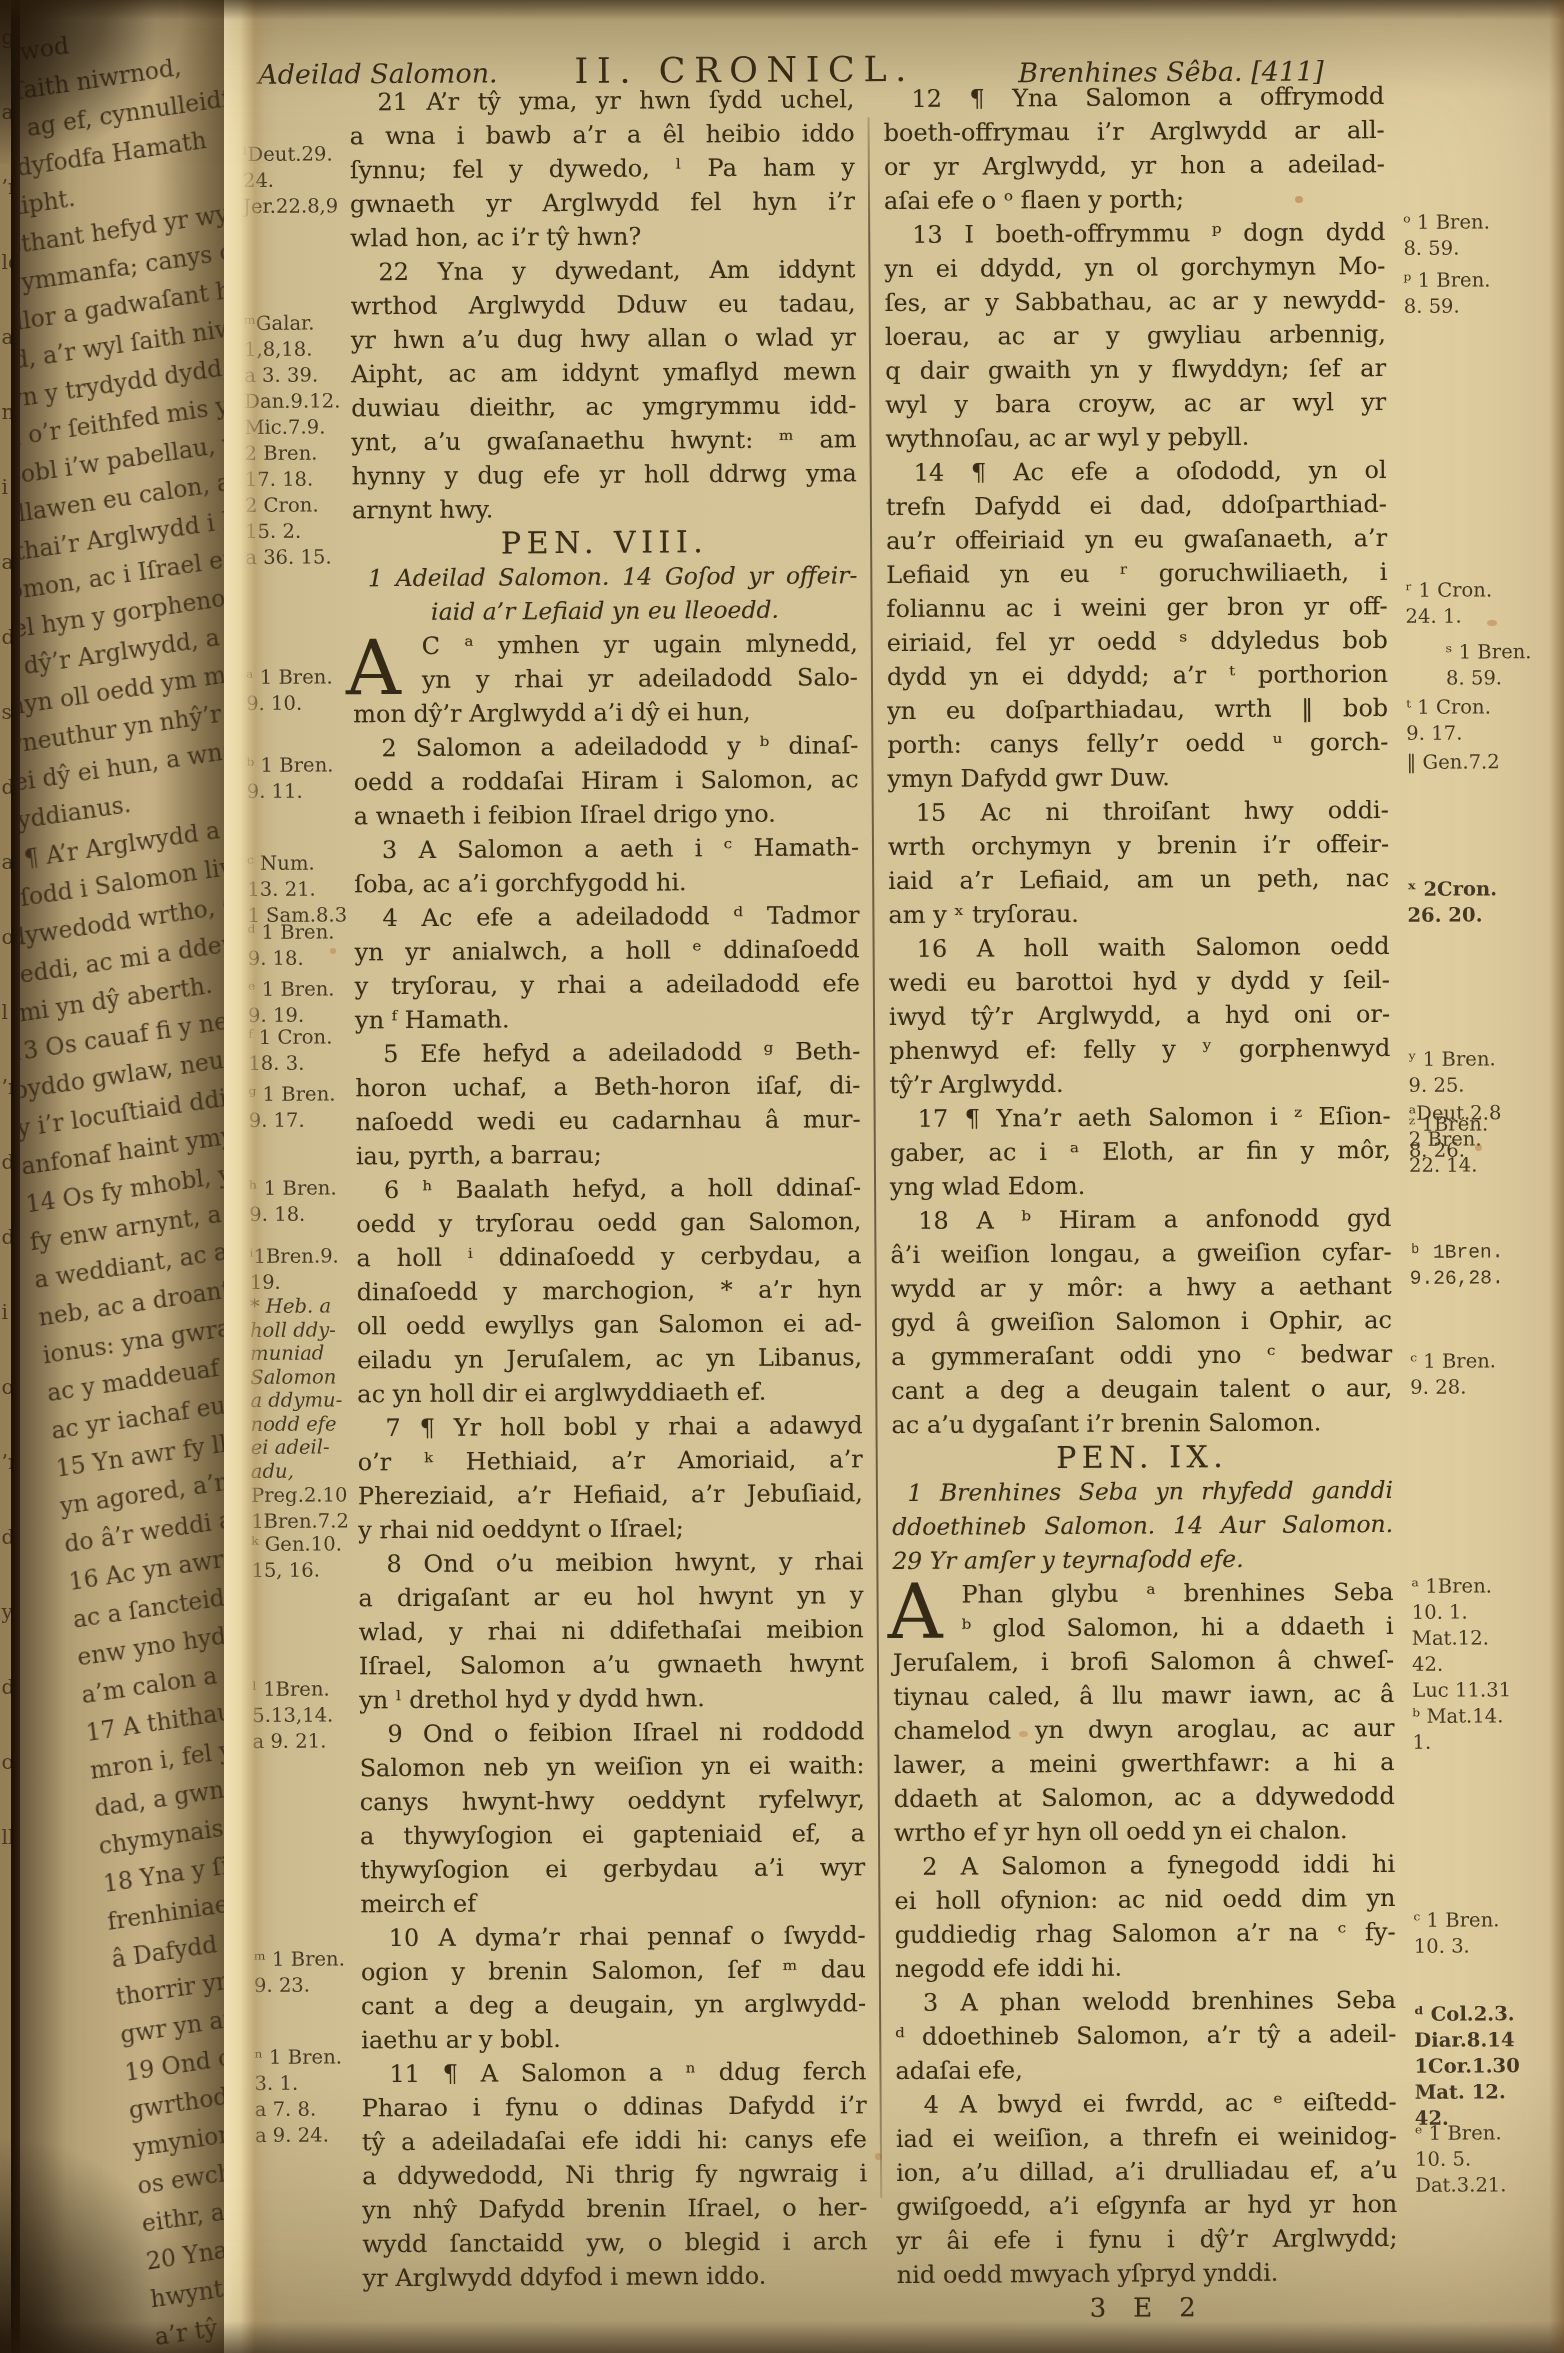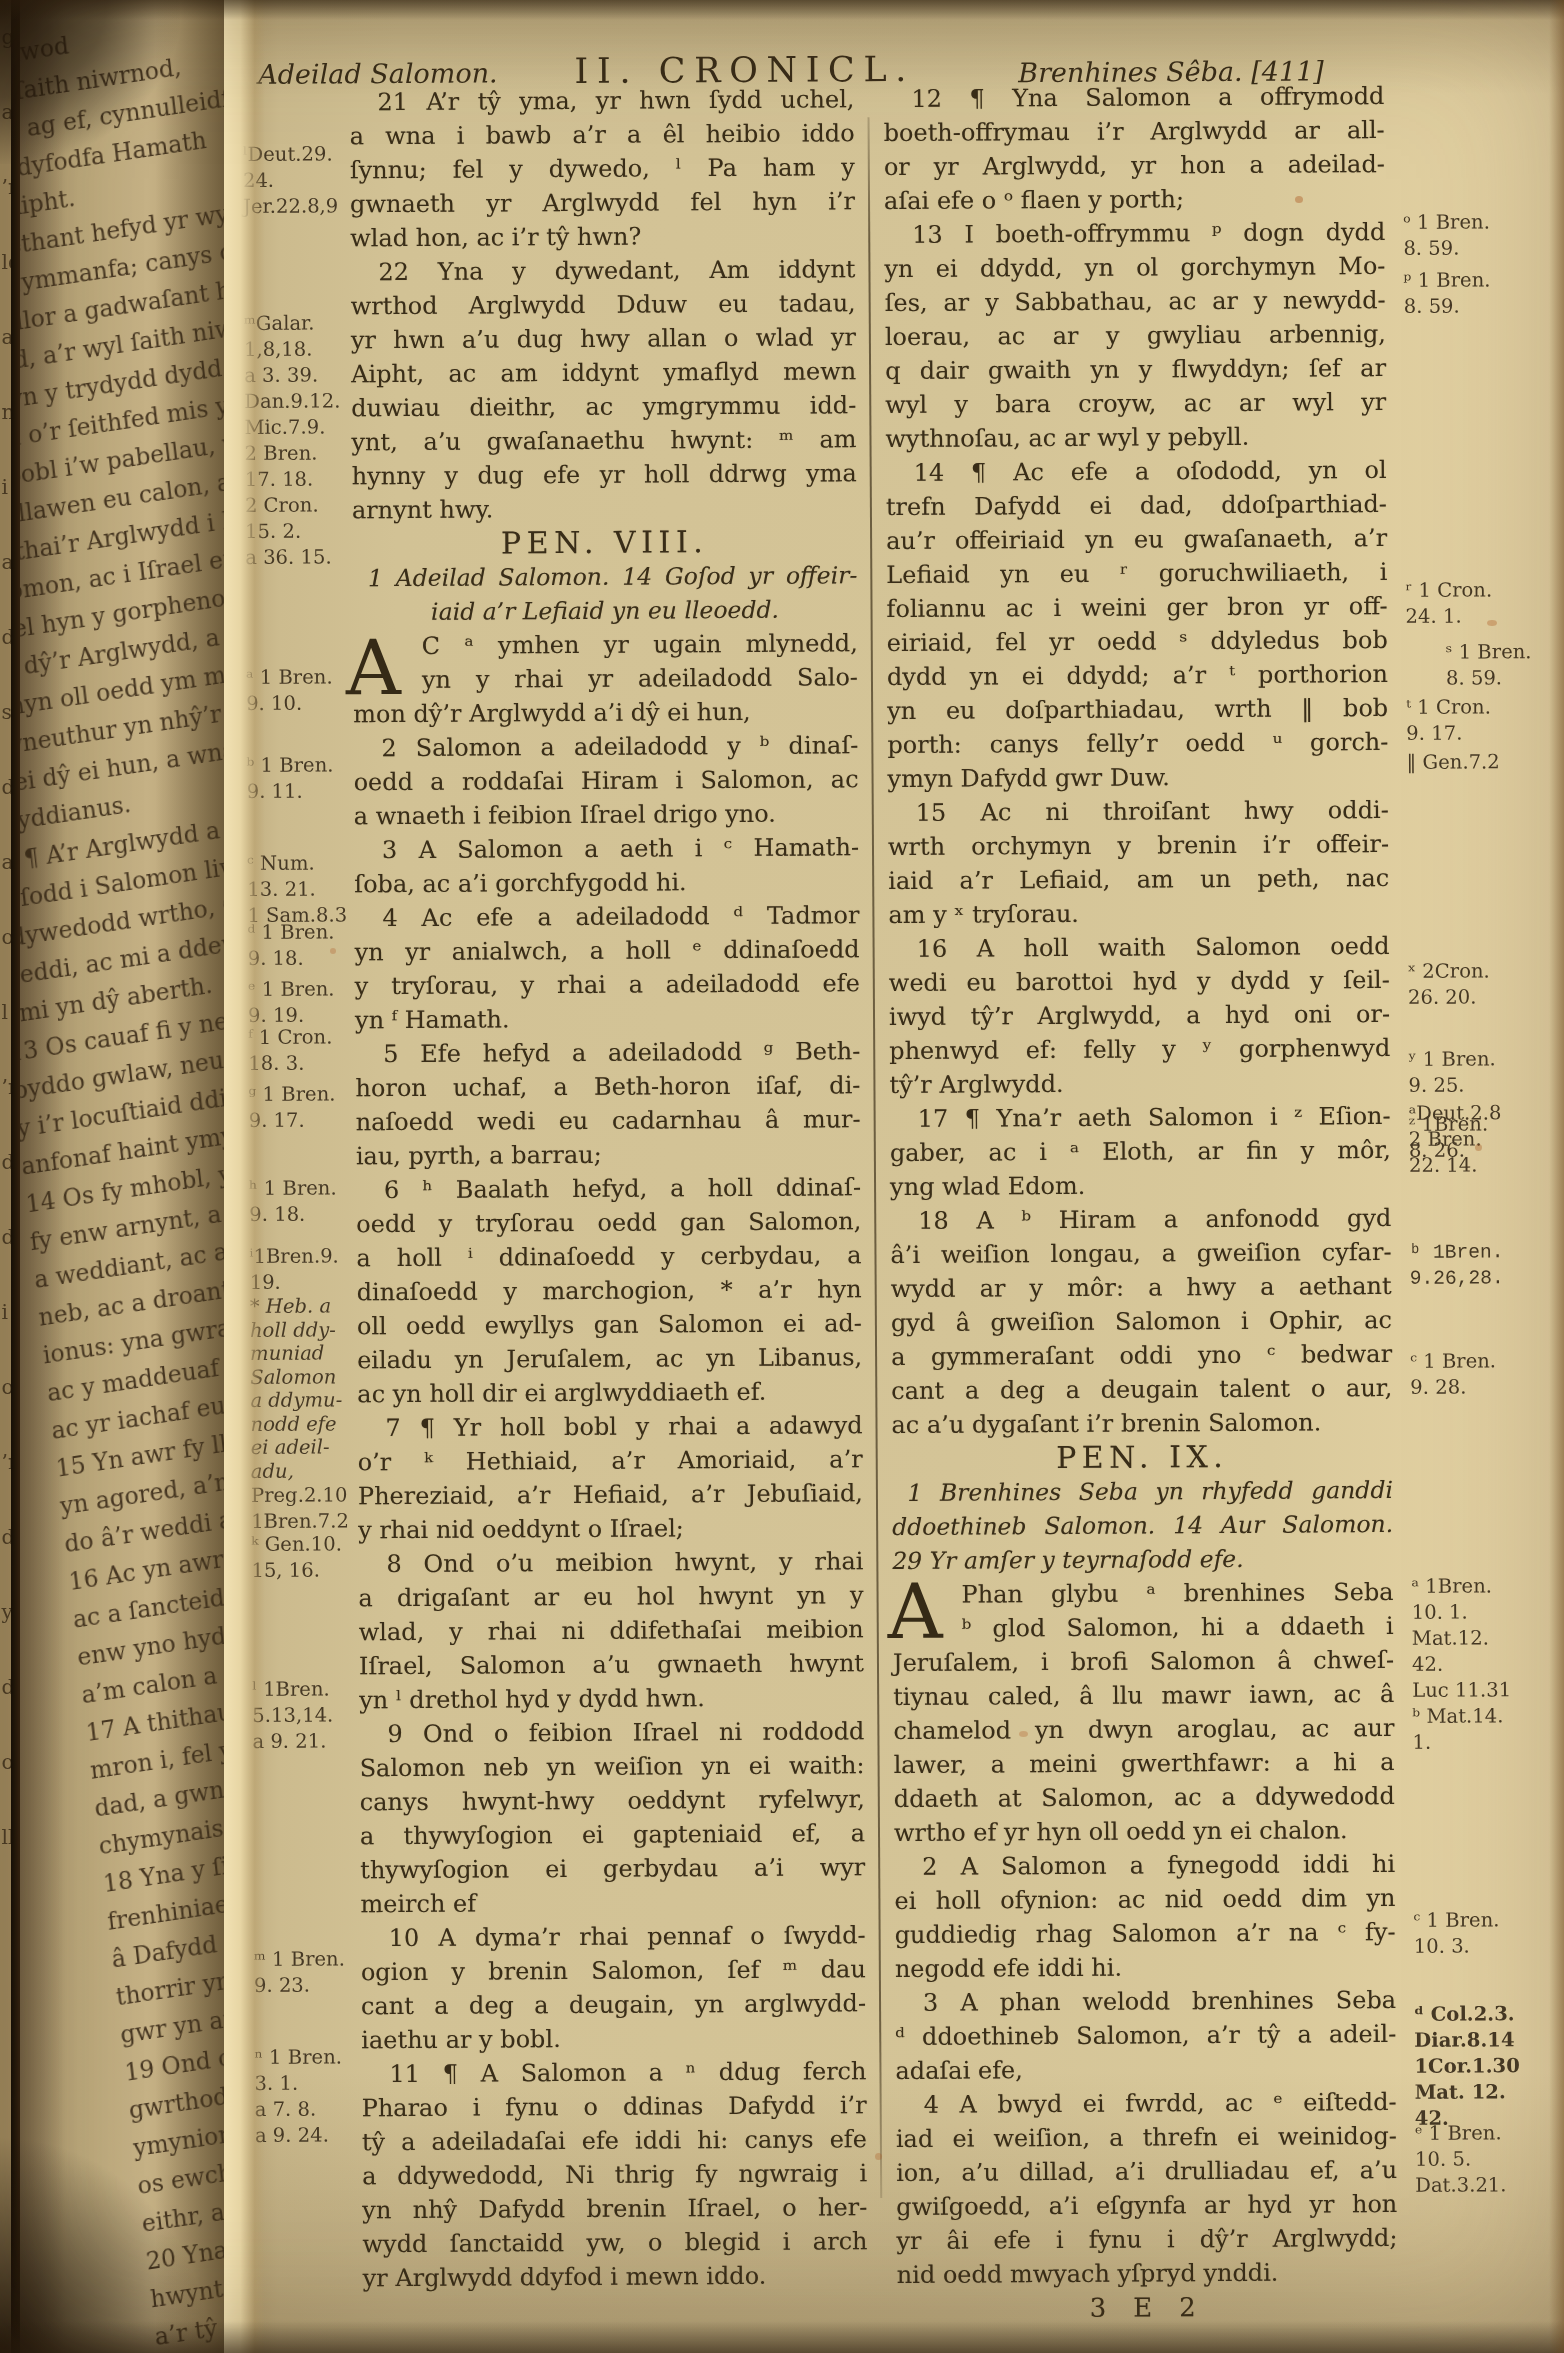--- a/index.html
+++ b/index.html
@@ -430,21 +430,21 @@
             <div>ˢ 1 Bren.</div>
             <div>8. 59.</div>
           </div>
           <div class="note" style="top: 698px;">
             <div>ᵗ 1 Cron.</div>
             <div>9. 17.</div>
           </div>
           <div class="note" style="top: 753px;">
             <div>‖ Gen.7.2</div>
           </div>
-          <div class="note" style="top: 962px;">
+          <div class="note" style="top: 880px; font-weight: bold;">
             <div>ˣ 2Cron.</div>
             <div>26. 20.</div>
           </div>
           <div class="note" style="top: 1050px;">
             <div>ʸ 1 Bren.</div>
             <div>9. 25.</div>
           </div>
           <div class="note" style="top: 1115px;">
             <div>ᶻ 1Bren.</div>
             <div>8. 26.</div>

